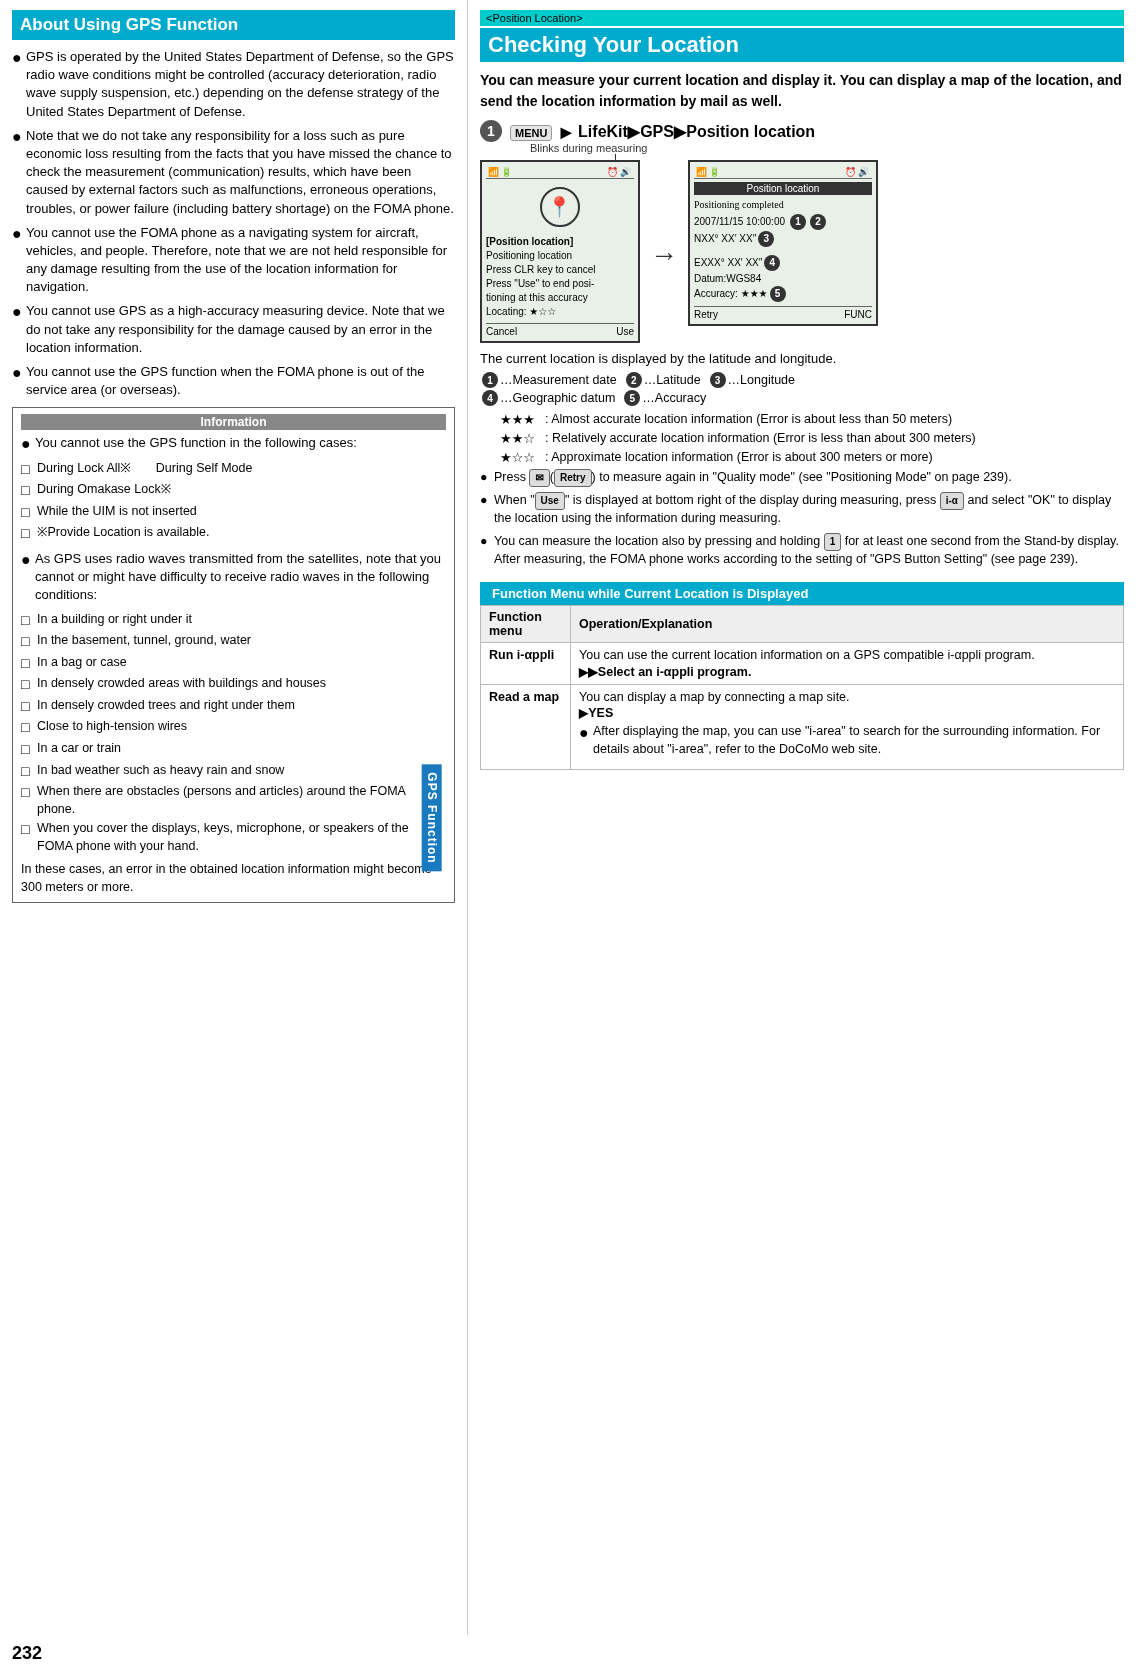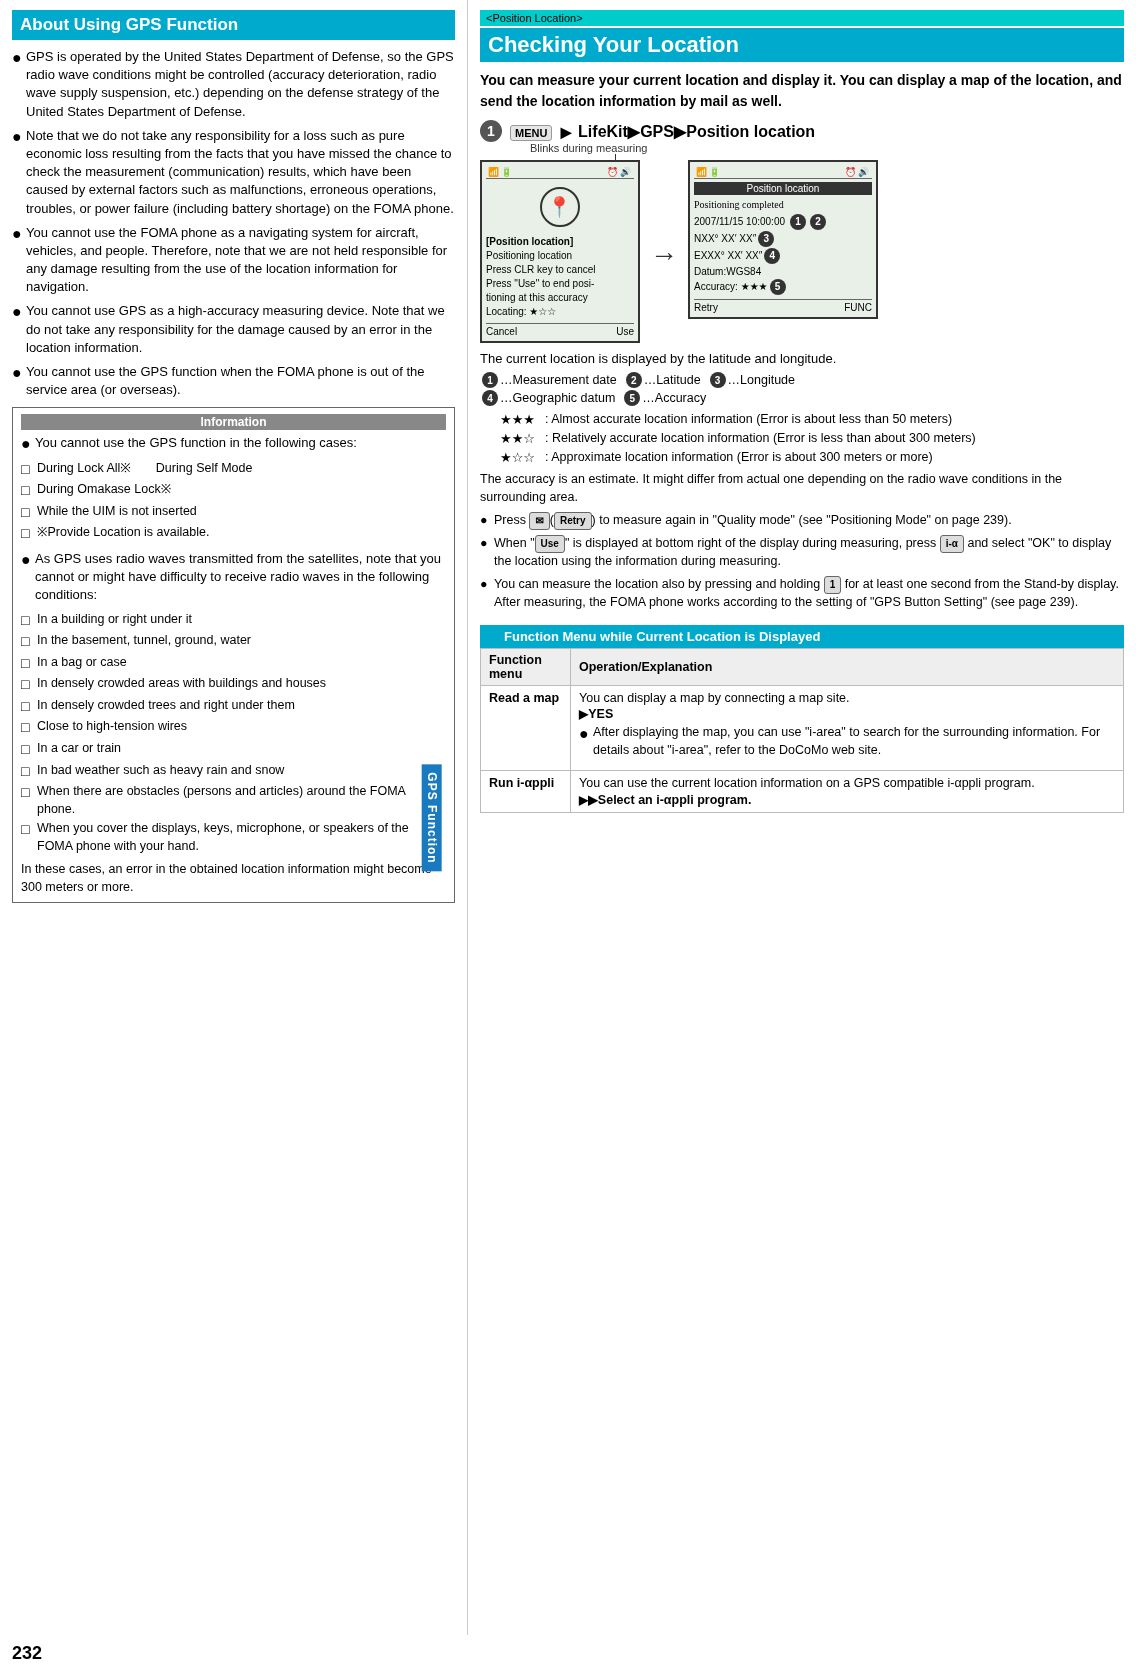--- a/index.html
+++ b/index.html
@@ -217,21 +217,21 @@
       font-size: 10px;
       padding: 1px 5px;
       font-weight: bold;
     }
     
     .func-menu-header {
       background: #00aacc;
       color: #fff;
       font-size: 13px;
       font-weight: bold;
-      padding: 4px 24px;
+      padding: 4px 12px;
       margin-top: 14px;
       margin-bottom: 0;
     }
     .func-table {
       width: 100%;
       border-collapse: collapse;
       font-size: 12.5px;
     }
     .func-table th {
       background: #eee;
@@ -460,21 +460,21 @@
           <div class="screen-title">Position location</div>
           <div class="screen-body">
             <div style="margin-bottom:2px;font-family:Liberation Serif, serif;">Positioning completed</div>
             <div style="display:flex; align-items:center; margin-bottom:1px;">
               <span>2007/11/15 10:00:00</span>
               <span style="margin-left:3px;">
                 <span class="num-circle">1</span>
               </span>
               <span class="num-circle">2</span>
             </div>
-            <div style="display:flex; align-items:center; margin-bottom:1px;">
+            <div style="display:flex; align-items:center; margin-bottom:8px;">
               <span>NXX° XX′ XX″</span>
               <span class="num-circle">3</span>
             </div>
             <div style="display:flex; align-items:center; margin-bottom:1px;">
               <span>EXXX° XX′ XX″</span>
               <span class="num-circle">4</span>
             </div>
             <div>Datum:WGS84</div>
             <div style="display:flex; align-items:center;">
               <span>Accuracy: ★★★</span>
@@ -508,21 +508,20 @@
       <div class="accuracy-row">
         <span class="acc-stars">★★☆</span>
         <span>: Relatively accurate location information (Error is less than about 300 meters)</span>
       </div>
       <div class="accuracy-row">
         <span class="acc-stars">★☆☆</span>
         <span>: Approximate location information (Error is about 300 meters or more)</span>
       </div>
     </div>
 
-    <div style="margin: 6px 0; font-size:12.5px; line-height:1.4;">The accuracy is an estimate. It might differ from actual one depending on the radio wave conditions in the surrounding area.</div>
 
     <div class="press-note">
       <span class="pb">●</span>
       <span>Press <span class="inline-btn">✉</span>(<span class="inline-btn">Retry</span>) to measure again in "Quality mode" (see "Positioning Mode" on page 239).</span>
     </div>
     <div class="press-note">
       <span class="pb">●</span>
       <span>When "<span class="inline-btn">Use</span>" is displayed at bottom right of the display during measuring, press <span class="inline-btn">i-α</span> and select "OK" to display the location using the information during measuring.</span>
     </div>
     <div class="press-note">
@@ -533,38 +532,38 @@
     <div class="func-menu-header">Function Menu while Current Location is Displayed</div>
     <table class="func-table">
       <thead>
         <tr>
           <th>Function menu</th>
           <th>Operation/Explanation</th>
         </tr>
       </thead>
       <tbody>
         <tr>
+          <td class="func-name">Run i-αppli</td>
+          <td>
+            <div>You can use the current location information on a GPS compatible i-αppli program.</div>
+            <div style="margin-top:2px;">
+              <span class="bold-arrow">▶</span><strong>▶Select an i-αppli program.</strong>
+            </div>
+          </td>
+        </tr>
+        <tr>
           <td class="func-name">Read a map</td>
           <td>
             <div>You can display a map by connecting a map site.</div>
             <div style="margin-top:2px;">
               <span class="bold-arrow">▶</span><strong>YES</strong>
             </div>
             <div class="bullet-item" style="margin-top:3px;">
               <span class="bullet">●</span>
               <span>After displaying the map, you can use "i-area" to search for the surrounding information. For details about "i-area", refer to the DoCoMo web site.</span>
-            </div>
-          </td>
-        </tr>
-        <tr>
-          <td class="func-name">Run i-αppli</td>
-          <td>
-            <div>You can use the current location information on a GPS compatible i-αppli program.</div>
-            <div style="margin-top:2px;">
-              <span class="bold-arrow">▶</span><strong>▶Select an i-αppli program.</strong>
             </div>
           </td>
         </tr>
       </tbody>
     </table>
   </div>
 </div>
 
 <div class="page-number">232</div>
 

